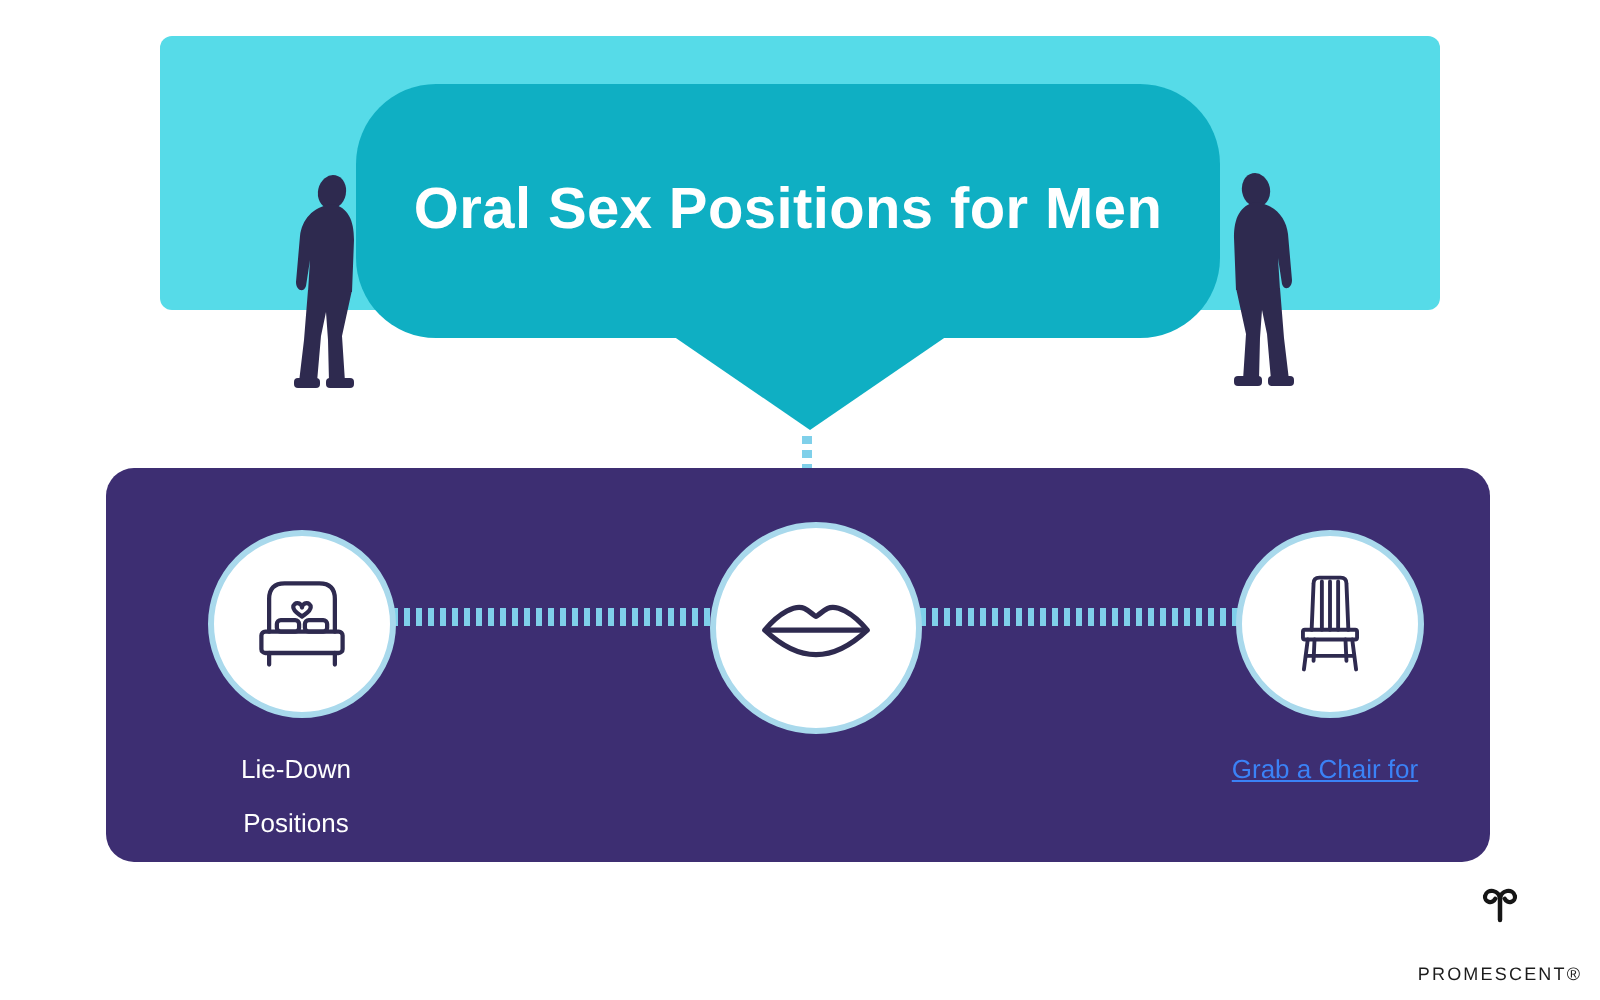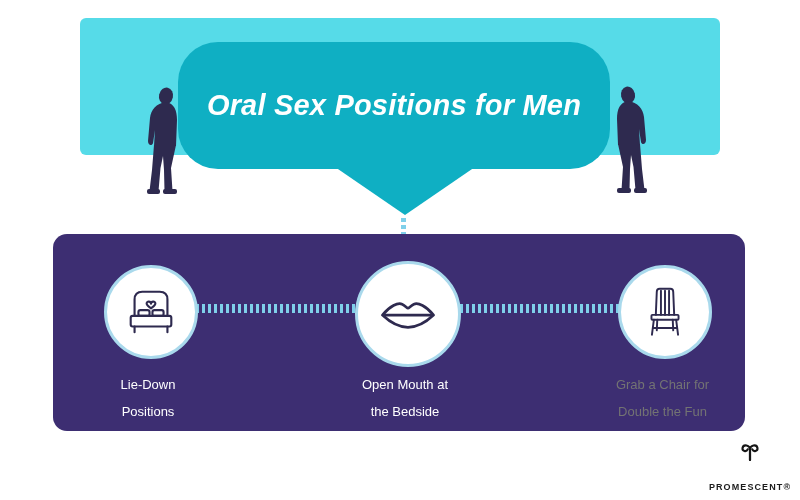--- a/index.html
+++ b/index.html
@@ -34,30 +34,30 @@
   .circle.c3{left:618px;top:265px;width:88px;height:88px;}
   
   .step-label{position:absolute;z-index:7;text-align:center;color:#ffffff;
     font-size:13px;line-height:27px;}
   .step-label.l1{left:68px;top:371px;width:160px;}
   .step-label.l2{left:315px;top:371px;width:180px;}
   .step-label.l3{left:575px;top:371px;width:175px;}
   
   .brand{position:absolute;left:700px;top:442px;width:100px;height:50px;z-index:8;
     display:flex;flex-direction:column;align-items:center;}
-  .brand-name{font-size:9px;letter-spacing:1.1px;color:#1c1c1c;font-weight:bold;margin-top:20px;}
+  .brand-name{font-size:9px;letter-spacing:1.1px;color:#1c1c1c;font-weight:normal;margin-top:20px;}
 </style>
 </head>
 <body>
 
 <div id="stage">
 
   <div class="banner" style="background: rgb(86, 219, 232);"></div>
 
-  <div class="bubble" style="background: rgb(15, 175, 195); font-style: italic;">
+  <div class="bubble" style="background: rgb(15, 175, 195);">
     <div class="title" style="color: rgb(255, 255, 255);">Oral Sex Positions for Men</div>
   </div>
   <div class="bubble-tail" style="border-top: 48px solid rgb(15, 175, 195);"></div>
 
   <svg class="man left" viewBox="0 0 52 112">
     <g class="sil-fill" fill="#2e2a4f">
       <ellipse cx="30" cy="10" rx="7" ry="8.5" transform="rotate(12 30 10)"></ellipse>
       <path d="M30 16 C20 17.5 15 24 14 32 L12 55 C12 59.5 16 60.5 17 57 L19 44 L18 60 L40 60 L41 34 C41 24 38 17.5 30 16 Z"></path>
       <path d="M18 59 L16 84 L13.5 105 L22.5 105 L24.5 82 L27 70 L28 84 L28.5 105 L36.5 105 L35 82 L40 59 Z"></path>
       <rect x="11" y="103" width="13" height="5" rx="2"></rect>
@@ -113,27 +113,22 @@
         <path d="M22 38 L21.5 49 M38 38 L38.5 49"></path>
         <path d="M17.5 46.5 H42.5"></path>
       </g>
     </svg>
   </div>
 
   <div class="step-label l1" style="color: rgb(255, 255, 255);">
     <div>Lie-Down</div>
     <div>Positions</div>
   </div>
-  <div class="step-label l2" style="color: rgb(255, 255, 255);">
-    <div>Open Mouth at</div>
-    <div>the Bedside</div>
-  </div>
-  <div class="step-label l3" style="color: #737373;">
+  <div class="step-label l3" style="color: #3b82f6; text-decoration: underline;">
     <div>Grab a Chair for</div>
-    <div>Double the Fun</div>
   </div>
 
   <div class="brand">
     <svg width="30" height="30" viewBox="0 0 30 30">
       <g fill="none" stroke="#161616" stroke-width="3.2" stroke-linecap="round">
         <path d="M15 27 V12 C15 4 5 3 3.8 9 C3 13.5 9.5 15.5 11.5 11"></path>
         <path d="M15 27 V12 C15 4 25 3 26.2 9 C27 13.5 20.5 15.5 18.5 11"></path>
       </g>
     </svg>
     <div class="brand-name" style="color: rgb(28, 28, 28);">PROMESCENT®</div>

